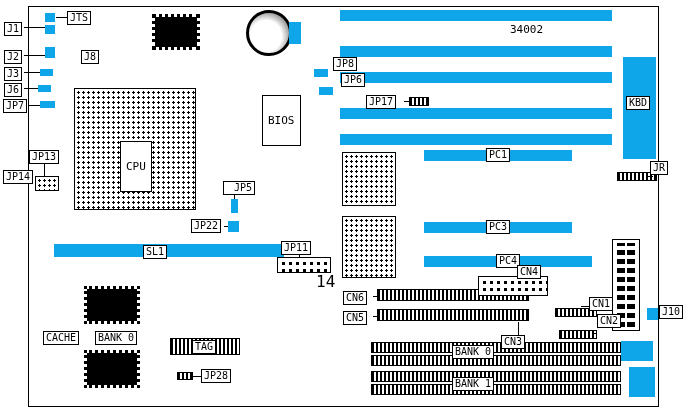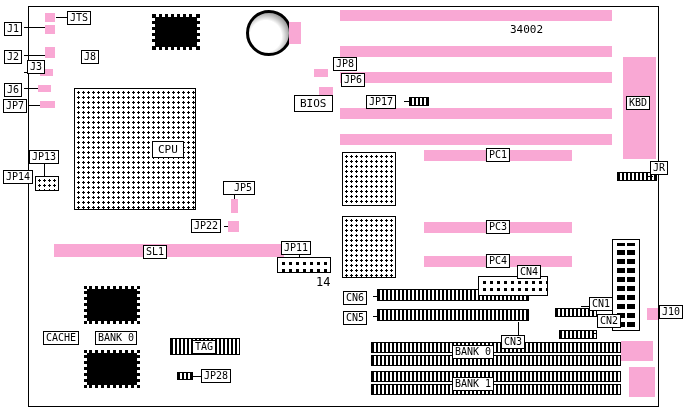--- a/index.html
+++ b/index.html
@@ -6,23 +6,23 @@
   #canvas {
     position:relative; width:693px; height:416px; background:#fff;
     font-family:"DejaVu Sans Mono", monospace; overflow:hidden;
   }
   #board { position:absolute; left:28px; top:6px; width:629px; height:399px; border:1px solid #000; }
   .lbl {
     position:absolute; background:#fff; border:1px solid #000;
     font:10px/12px "DejaVu Sans Mono", monospace; padding:0 2px;
     color:#000; z-index:6; white-space:nowrap;
   }
-  .lbl.big { font:11px/13px "DejaVu Sans Mono", monospace; padding:1px 5px;margin-left:32px; }
+  .lbl.big { font:11px/13px "DejaVu Sans Mono", monospace; padding:18px 5px; }
   .txt { position:absolute; font:11px/12px "DejaVu Sans Mono", monospace; color:#000; z-index:6; }
-  .comp { position:absolute; background:#f9a8d4; z-index:2; }
+  .comp { position:absolute; background:#0ea5e9; z-index:2; }
   .line { position:absolute; background:#000; z-index:5; }
   .striped {
     position:absolute; border:1px solid #000; box-sizing:border-box; z-index:2;
     background:repeating-linear-gradient(90deg,#000 0 2px,#fff 2px 4px);
   }
   .dotgrid {
     position:absolute; border:1px solid #000; box-sizing:border-box; z-index:2; background-color:#fff;
     background-image:radial-gradient(circle,#000 32%,transparent 40%);
     background-size:5px 5px; background-position:1px 1px;
   }
@@ -56,21 +56,21 @@
   <div class="comp" style="left:45px;top:25px;width:10px;height:9px;"></div>
   <div class="comp" style="left:45px;top:47px;width:10px;height:11px;"></div>
   <div class="comp" style="left:40px;top:69px;width:13px;height:7px;"></div>
   <div class="comp" style="left:38px;top:85px;width:13px;height:7px;"></div>
   <div class="comp" style="left:40px;top:101px;width:15px;height:7px;"></div>
   <div class="comp" style="left:83px;top:56px;width:13px;height:8px;"></div>
 
   <div class="lbl" style="left:67px;top:11px;">JTS</div>
   <div class="lbl" style="left:4px;top:22px;">J1</div>
   <div class="lbl" style="left:4px;top:50px;">J2</div>
-  <div class="lbl" style="left:4px;top:60px;margin-left:23px;">J3</div>
+  <div class="lbl" style="left:4px;top:67px;">J3</div>
   <div class="lbl" style="left:4px;top:83px;">J6</div>
   <div class="lbl" style="left:3px;top:99px;">JP7</div>
   <div class="lbl" style="left:81px;top:38px;margin-top:12px;">J8</div>
 
   <div class="line" style="left:56px;top:17px;width:11px;height:1px;"></div>
   <div class="line" style="left:24px;top:27px;width:21px;height:1px;"></div>
   <div class="line" style="left:24px;top:55px;width:21px;height:1px;"></div>
   <div class="line" style="left:24px;top:72px;width:16px;height:1px;"></div>
   <div class="line" style="left:24px;top:88px;width:14px;height:1px;"></div>
   <div class="line" style="left:29px;top:105px;width:11px;height:1px;"></div>
@@ -120,29 +120,29 @@
   <div class="lbl" style="left:191px;top:219px;">JP22</div>
   <div class="comp" style="left:228px;top:221px;width:11px;height:11px;"></div>
   <div class="line" style="left:224px;top:226px;width:4px;height:1px;"></div>
 
   <div class="comp" style="left:54px;top:244px;width:230px;height:13px;"></div>
   <div class="lbl" style="left:143px;top:245px;">SL1</div>
 
   <div class="lbl" style="left:281px;top:241px;">JP11</div>
   <div class="dotgrid coarse" style="left:277px;top:257px;width:54px;height:16px;"></div>
   <div class="line" style="left:299px;top:254px;width:1px;height:3px;"></div>
-  <div class="txt" style="left:316px;top:276px;font-size:12px;">14</div>
+  <div class="txt" style="left:316px;top:276px;font-size:16px;">14</div>
 
   <div class="comp" style="left:424px;top:150px;width:148px;height:11px;">
     <div class="lbl slot-label">PC1</div>
   </div>
   <div class="comp" style="left:424px;top:222px;width:148px;height:11px;">
     <div class="lbl slot-label">PC3</div>
   </div>
-  <div class="comp" style="left:424px;top:256px;width:148px;height:11px;text-align:right;">
+  <div class="comp" style="left:424px;top:256px;width:168px;height:11px;text-align:right;">
     <div class="lbl slot-label">PC4</div>
   </div>
 
   <div class="chip" style="left:84px;top:286px;width:56px;height:38px;"></div>
   <div class="chip" style="left:84px;top:350px;width:56px;height:38px;"></div>
   <div class="lbl" style="left:43px;top:331px;">CACHE</div>
   <div class="lbl" style="left:95px;top:331px;">BANK 0</div>
 
   <div class="striped" style="left:170px;top:338px;width:70px;height:17px;"></div>
   <div class="lbl" style="left:192px;top:340px;">TAG</div>

